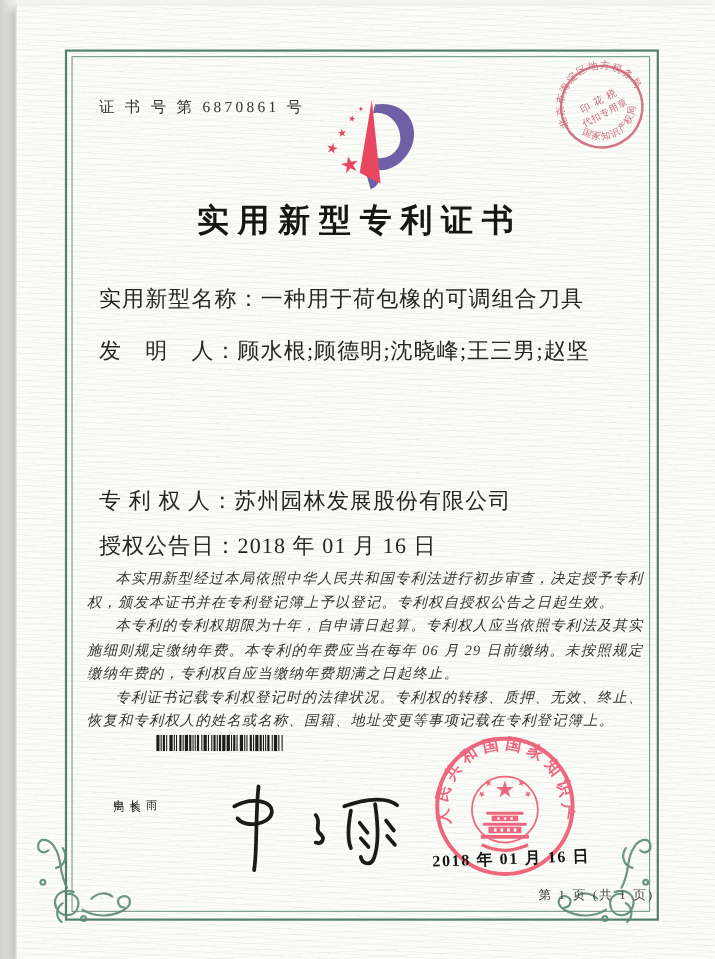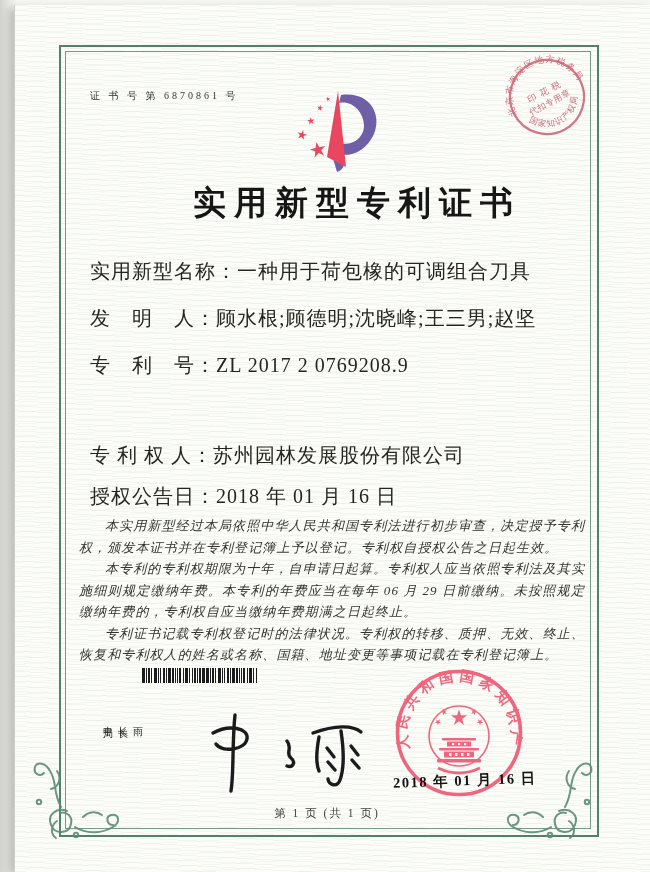--- a/index.html
+++ b/index.html
@@ -11,43 +11,43 @@
          background-color:#fcfdf8;
          background-image:
            repeating-linear-gradient(3deg, rgba(120,160,130,0.08) 0 1px, transparent 1px 5px),
            repeating-linear-gradient(-3deg, rgba(120,160,130,0.06) 0 1px, transparent 1px 6px);
          box-shadow:-5px 3px 8px rgba(60,60,55,0.28);
          border-left:1px solid #cfcfc9;}
   .frame-outer{position:absolute;left:44px;top:40px;width:536px;height:788px;
                border:2.5px solid #53806d;}
   .frame-inner{position:absolute;left:50px;top:46px;width:524px;height:776px;
                border:1px solid #759a88;}
-  .cert-no{position:absolute;left:75px;top:84px;font-size:10px;letter-spacing:3px;
+  .cert-no{position:absolute;left:75px;top:84px;font-size:14px;letter-spacing:3px;
            color:#33332f;white-space:nowrap;}
   .logo{position:absolute;left:262px;top:80px;}
   .tax-stamp{position:absolute;left:490px;top:50px;width:84px;height:84px;
              transform:rotate(-28deg);opacity:.92;}
   .title{position:absolute;left:44px;top:176px;width:536px;text-align:center;
-         font-size:33px;font-weight:bold;letter-spacing:8px;color:#161614;white-space:nowrap;margin-left:30px;}
+         font-size:29px;font-weight:bold;letter-spacing:8px;color:#161614;white-space:nowrap;}
   .field{position:absolute;left:75px;font-size:20px;color:#27251f;letter-spacing:1px;
          white-space:nowrap;}
   .f1{top:253px}.f2{top:300px}.f3{top:347px}.f4{top:392px}.f5{top:437px}.f6{top:478px}
   .body-text{position:absolute;left:64px;top:510px;width:506px;font-size:13px;
              line-height:21.5px;color:#35332e;font-style:italic;text-align:justify;}
   .body-text p{margin:0;text-indent:2em;letter-spacing:1.1px;}
   .barcode{position:absolute;left:127px;top:663px;}
   .sig-label{position:absolute;left:88px;font-size:10px;letter-spacing:5px;color:#222;
              font-family:Liberation Mono, monospace;white-space:nowrap;margin-top:10px;}
   .sl1{top:712px}.sl2{top:710px}
   .signature-svg{position:absolute;left:180px;top:696px;}
   .seal{position:absolute;left:379px;top:663px;width:130px;height:130px;opacity:.95;}
   .seal-date{position:absolute;left:378px;top:766px;width:160px;font-size:14.5px;
              color:#141414;letter-spacing:1.5px;transform:rotate(-2deg);white-space:nowrap;
              font-weight:bold;}
-  .footer{position:absolute;left:44px;top:801px;width:536px;text-align:center;
+  .footer{position:absolute;left:44px;top:801px;width:536px;text-align:right;
           font-size:11.5px;color:#44423c;letter-spacing:2px;}
   .flourish{position:absolute;width:100px;height:110px;}
   .flourish-left{left:14px;top:740px;}
   .flourish-right{left:482px;top:740px;transform:scaleX(-1);}
 </style>
 </head>
 <body>
 
 <div class="stage">
   <div class="scan-edge"></div>
@@ -110,21 +110,20 @@
         </text>
         <text x="42" y="39" font-size="9" text-anchor="middle" letter-spacing="1">印 花 税</text>
         <text x="42" y="51" font-size="8.5" text-anchor="middle" letter-spacing="0.5">代扣专用章</text>
       </g>
     </svg>
 
     <div class="title">实用新型专利证书</div>
 
     <div class="field f1"><span>实用新型名称：</span><span>一种用于荷包橡的可调组合刀具</span></div>
     <div class="field f2"><span>发　明　人：</span><span>顾水根;顾德明;沈晓峰;王三男;赵坚</span></div>
-    <div class="field f3"><span>专　利　号：</span><span>ZL 2017 2 0769208.9</span></div>
     <div class="field f5"><span>专 利 权 人：</span><span>苏州园林发展股份有限公司</span></div>
     <div class="field f6"><span>授权公告日：</span><span>2018 年 01 月 16 日</span></div>
 
     <div class="body-text">
       <p>本实用新型经过本局依照中华人民共和国专利法进行初步审查，决定授予专利权，颁发本证书并在专利登记簿上予以登记。专利权自授权公告之日起生效。</p>
       <p>本专利的专利权期限为十年，自申请日起算。专利权人应当依照专利法及其实施细则规定缴纳年费。本专利的年费应当在每年 06 月 29 日前缴纳。未按照规定缴纳年费的，专利权自应当缴纳年费期满之日起终止。</p>
       <p>专利证书记载专利权登记时的法律状况。专利权的转移、质押、无效、终止、恢复和专利权人的姓名或名称、国籍、地址变更等事项记载在专利登记簿上。</p>
     </div>
 
     <svg class="barcode" width="116" height="15">

